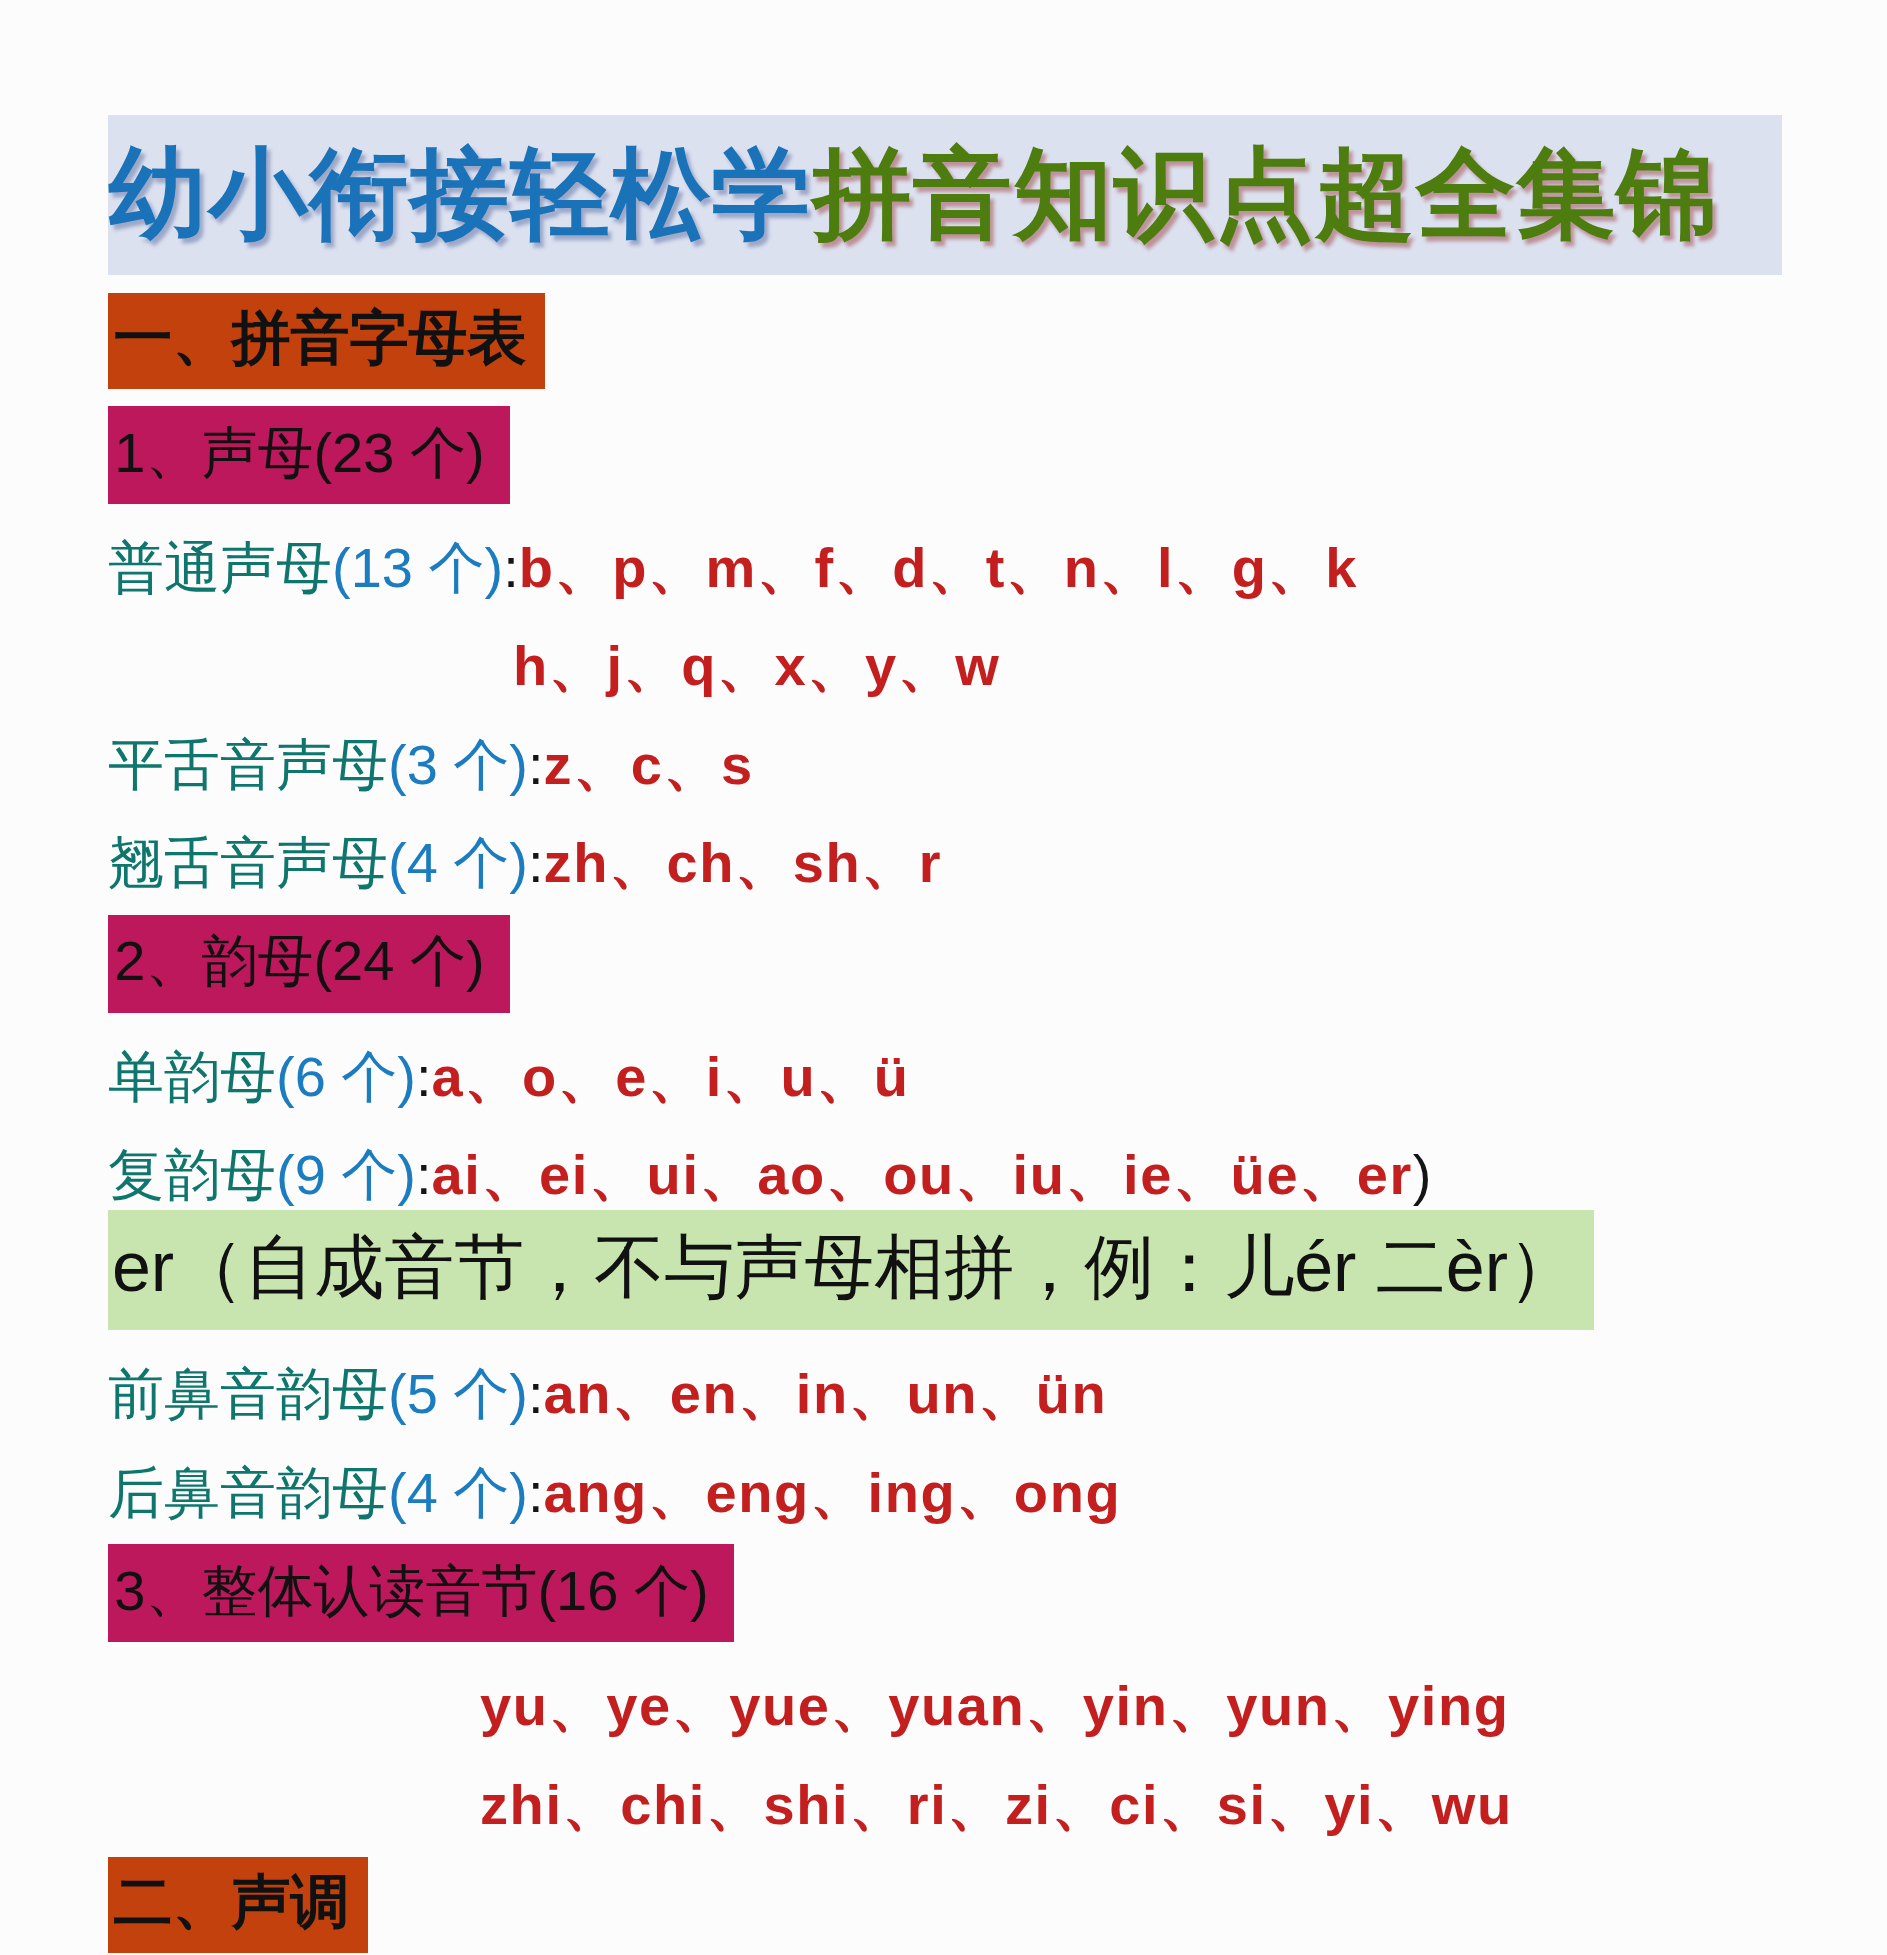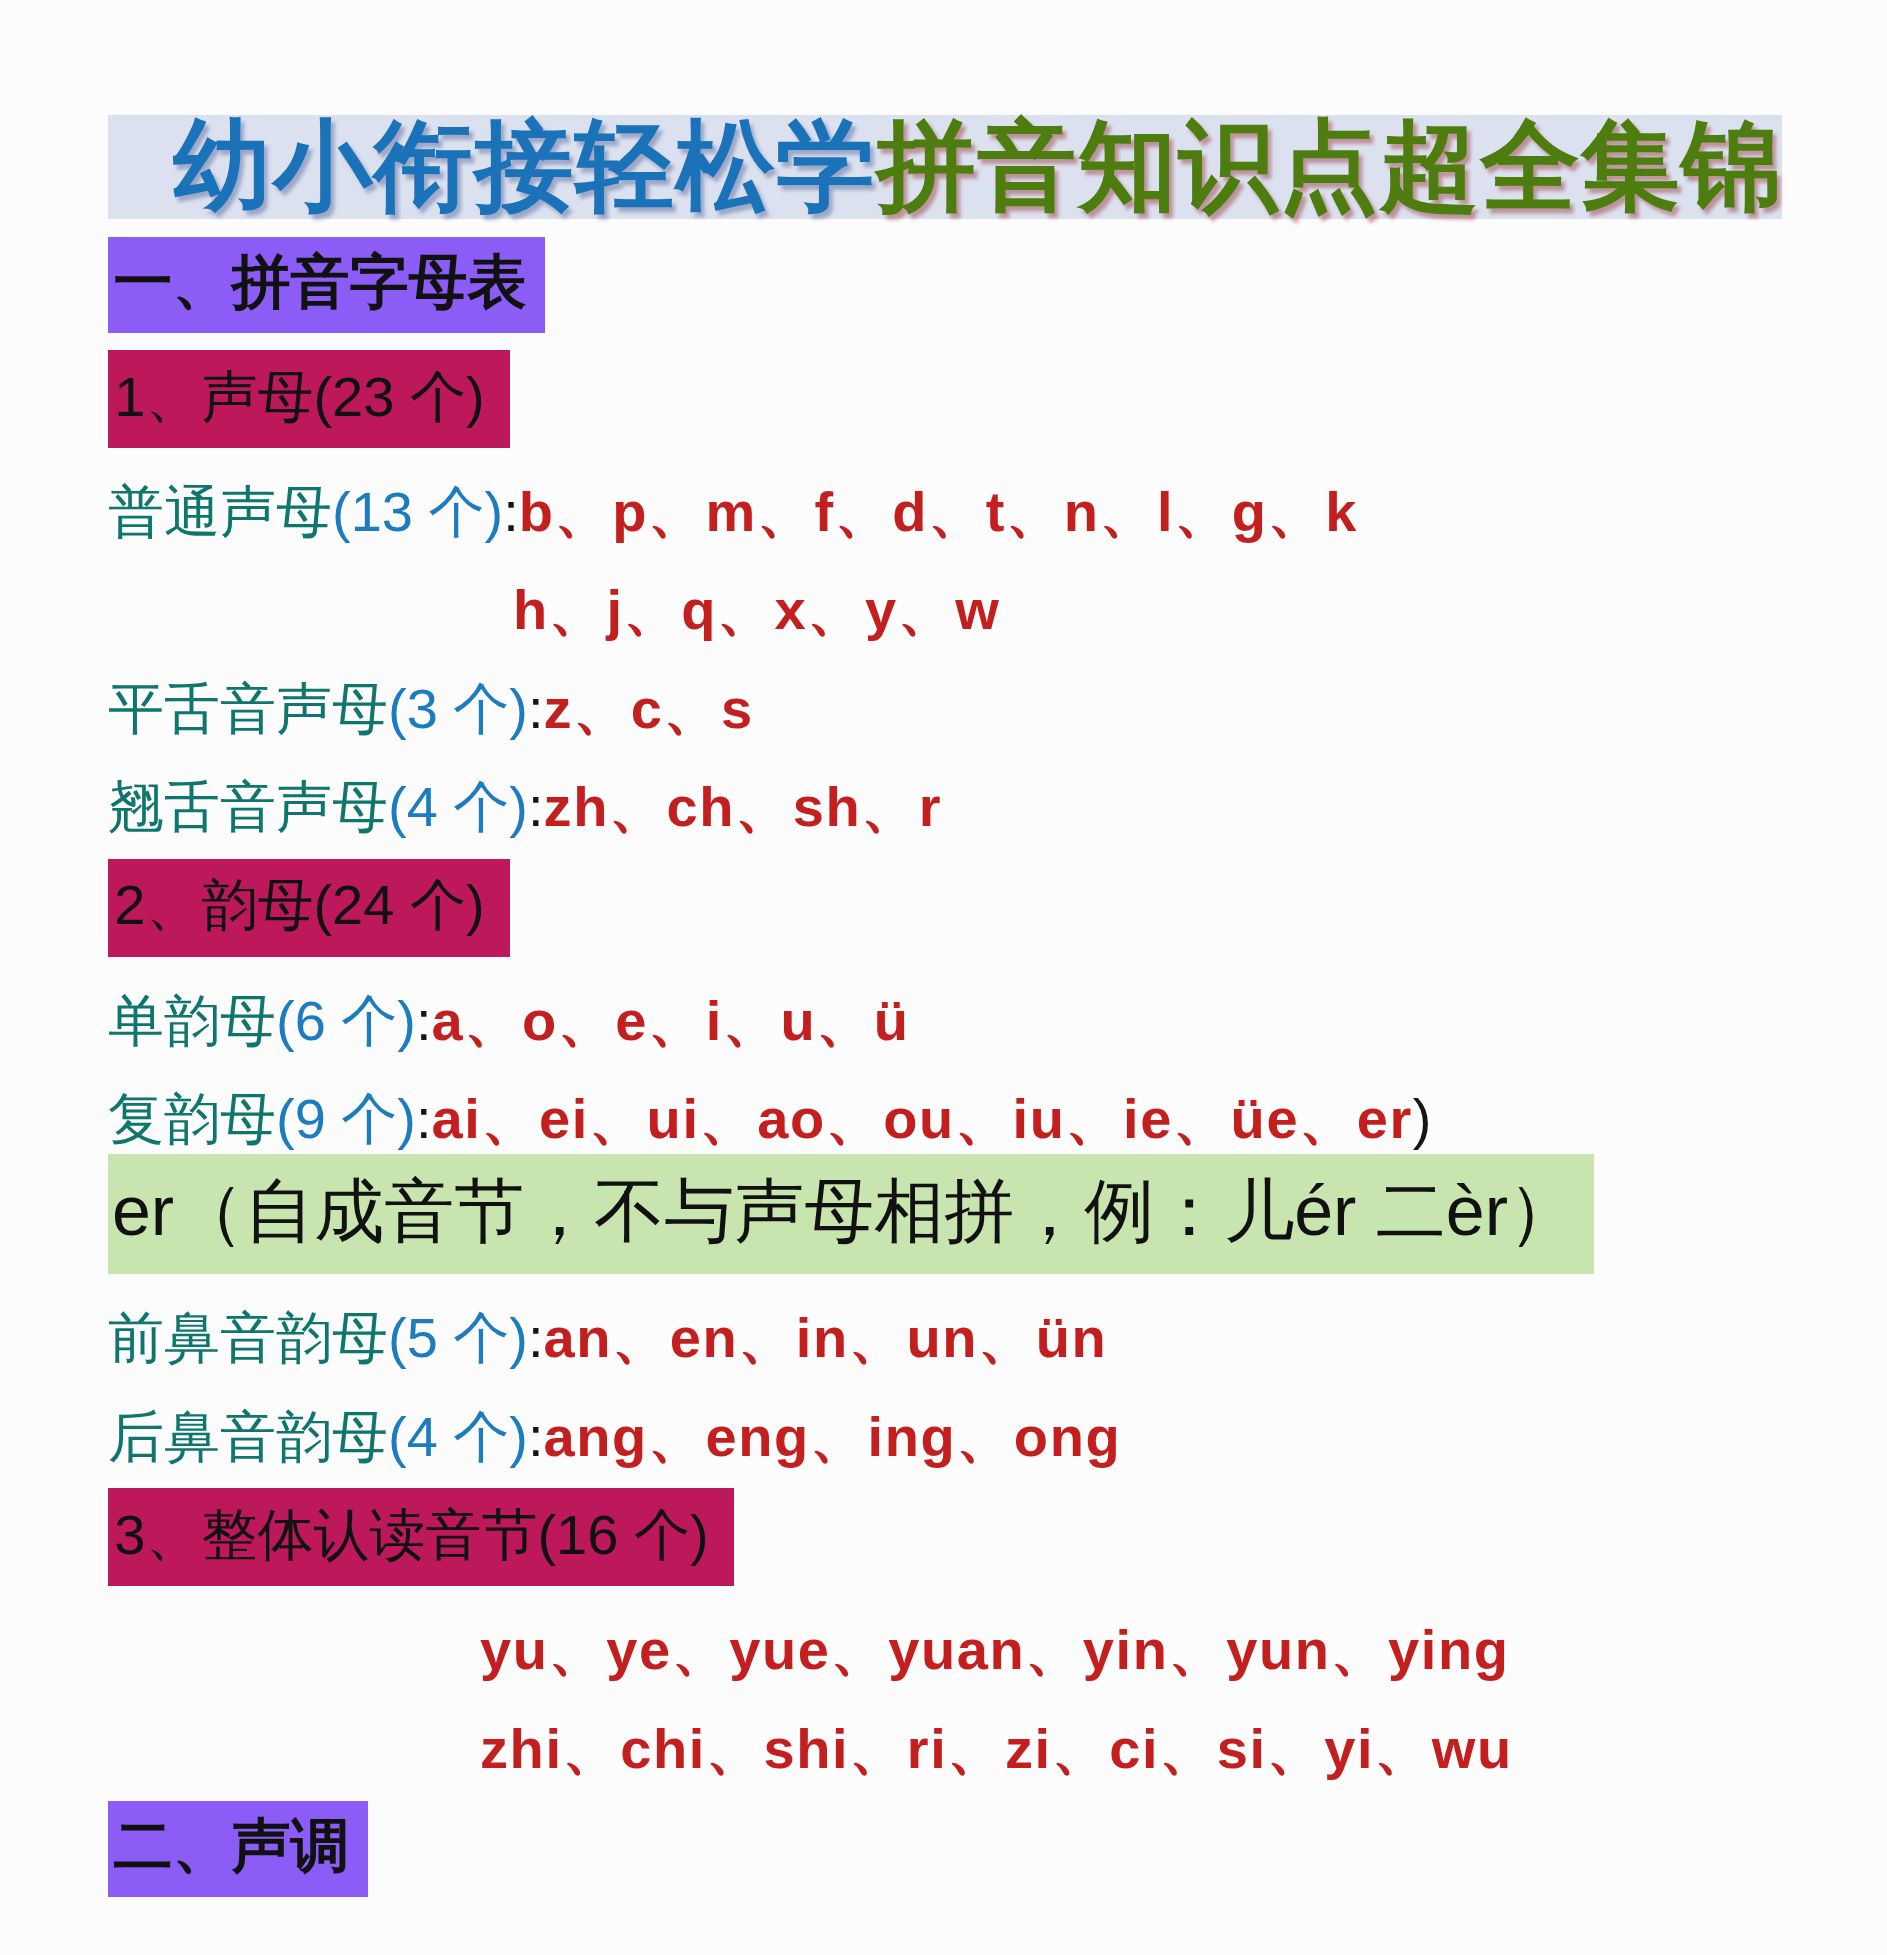--- a/index.html
+++ b/index.html
@@ -8,29 +8,29 @@
     width:1887px;height:2669px;
     background:#fcfcfd;
     font-family:"Liberation Sans","DejaVu Sans",sans-serif;
     color:#141414;
     overflow:hidden;
   }
   .content{position:absolute;left:108px;top:115px;width:1674px;}
 
   .banner{
     background:#dce1f0;
-    height:104px;
-    display:flex;align-items:center;justify-content:flex-end;
+    height:160px;
+    display:flex;align-items:center;justify-content:flex-start;
     font-weight:bold;font-size:99px;letter-spacing:1.6px;white-space:nowrap;
   }
   .t-blue{color:#1a72b8;text-shadow:3.9px 4.7px 3.9px rgba(80,100,150,.45);}
   .t-red{color:#4d7c0f;text-shadow:3.9px 4.7px 3.9px rgba(150,50,50,.45);}
 
   .h-peach{
-    display:inline-block;background:#8b5cf6;
+    display:inline-block;background:#c2410c;
     font-size:59px;font-weight:bold;color:#111;
     padding:6.3px 18px 9.4px 5.5px;margin-top:18px;white-space:nowrap;
   }
   .h-yellow{
     display:inline-block;background:#be185d;
     font-size:56px;font-weight:normal;color:#111;
     padding:9.4px 25px 12.5px 6.3px;margin-top:17.6px;white-space:nowrap;
   }
 
   .row{font-size:56px;margin-top:30px;white-space:nowrap;line-height:1.22;}

